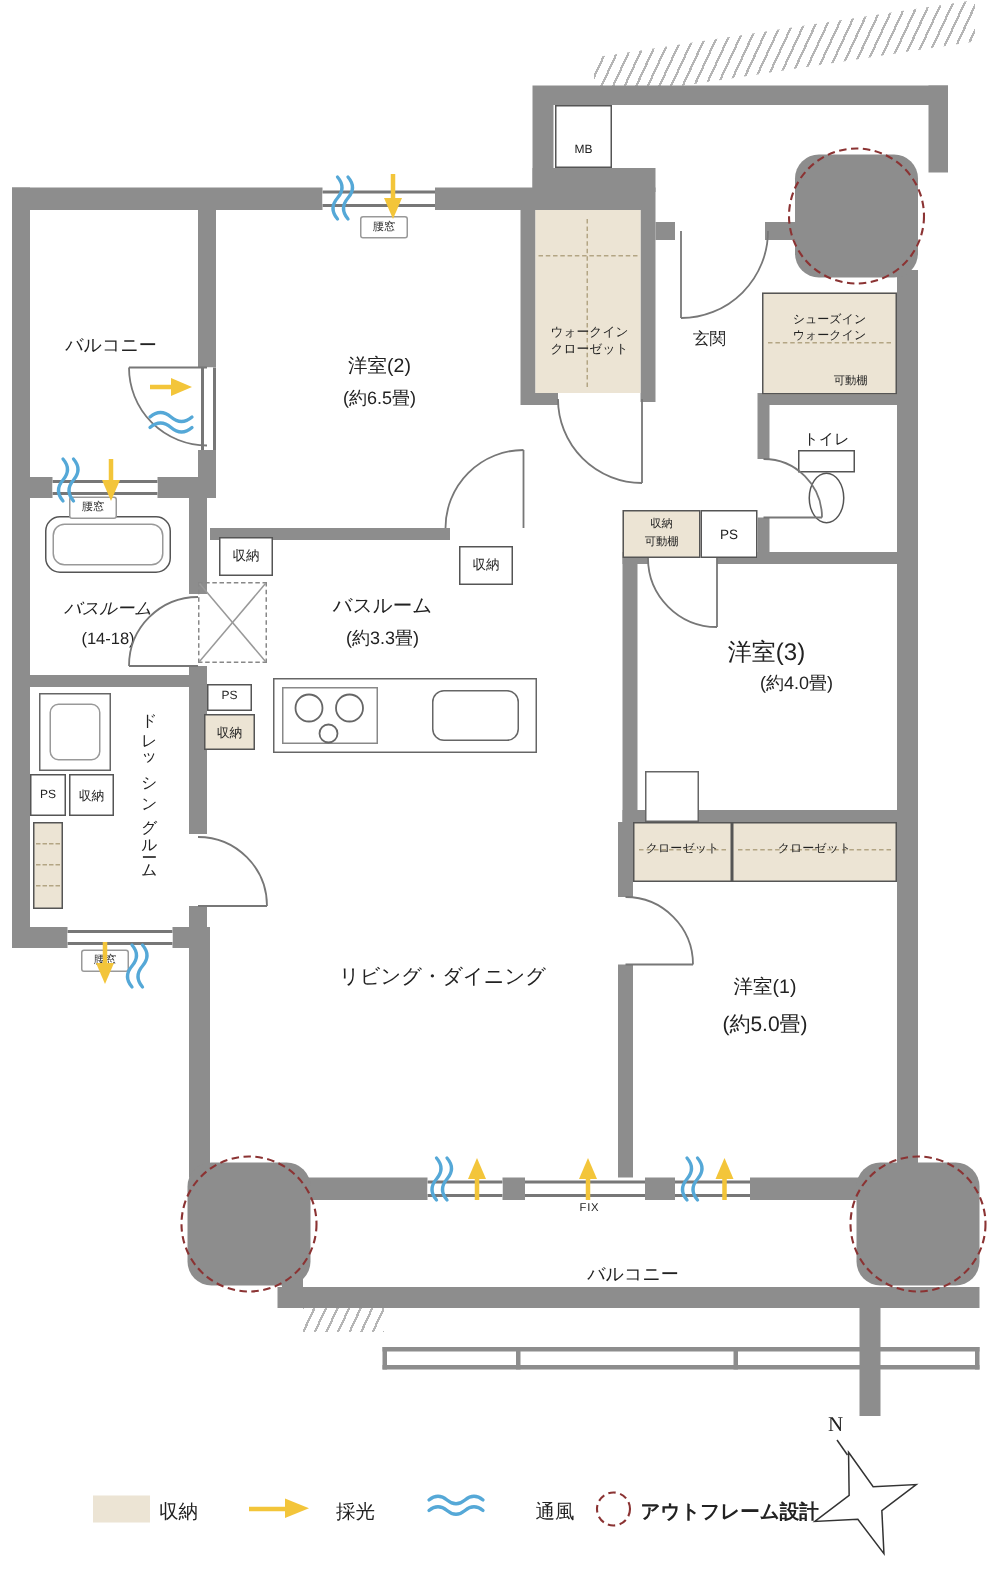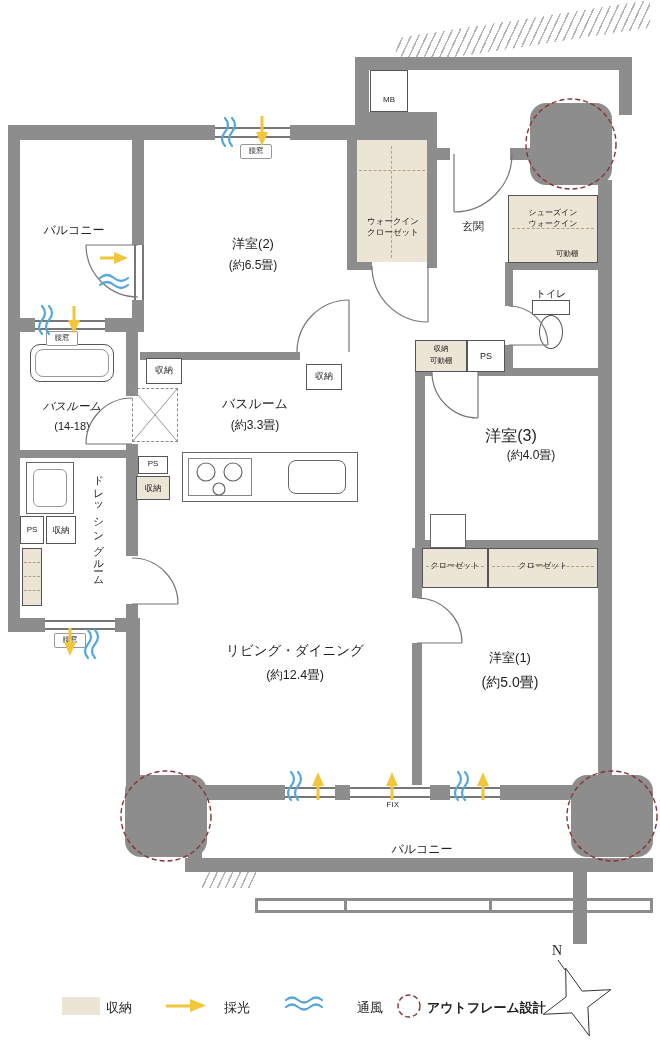--- a/index.html
+++ b/index.html
@@ -147,21 +147,20 @@
   <div class="lbl" style="left:540px;top:248px;width:54px;font-size:7.5px;">可動棚</div>
   <div class="lbl" style="left:521px;top:286px;width:60px;font-size:10px;">トイレ</div>
   <div class="lbl" style="left:441px;top:424px;width:140px;font-size:16px;">洋室(3)</div>
   <div class="lbl" style="left:461px;top:446px;width:140px;font-size:12px;">(約4.0畳)</div>
   <div class="lbl" style="left:195px;top:394px;width:120px;font-size:13px;">バスルーム</div>
   <div class="lbl" style="left:195px;top:416px;width:120px;font-size:12px;">(約3.3畳)</div>
   <div class="lbl" style="left:22px;top:398px;width:100px;font-size:11.5px;font-style:italic;">バスルーム</div>
   <div class="lbl" style="left:22px;top:418px;width:100px;font-size:11px;">(14-18)</div>
   <div class="lbl vert" style="left:86px;top:468px;width:18px;height:150px;font-size:10.5px;">ドレッシングルーム</div>
   <div class="lbl" style="left:215px;top:641px;width:160px;font-size:13.5px;">リビング・ダイニング</div>
-  <div class="lbl" style="left:215px;top:666px;width:160px;font-size:12.5px;">(約12.4畳)</div>
   <div class="lbl" style="left:422px;top:560px;width:66px;font-size:8px;">クローゼット</div>
   <div class="lbl" style="left:488px;top:560px;width:110px;font-size:8px;">クローゼット</div>
   <div class="lbl" style="left:440px;top:648px;width:140px;font-size:13px;">洋室(1)</div>
   <div class="lbl" style="left:440px;top:672px;width:140px;font-size:14px;">(約5.0畳)</div>
   <div class="lbl" style="left:380px;top:840px;width:84px;font-size:12px;">バルコニー</div>
   <div class="lbl" style="left:379px;top:799px;width:28px;font-size:7.5px;letter-spacing:0.5px;">FIX</div>
   <div class="lbl" style="left:370px;top:94px;width:38px;font-size:8px;">MB</div>
   <div class="kw" style="left:240px;top:144px;width:30px;height:13px;">腰窓</div>
   <div class="kw" style="left:46px;top:331px;width:30px;height:13px;">腰窓</div>
   <div class="kw" style="left:54px;top:633px;width:30px;height:13px;">腰窓</div>

